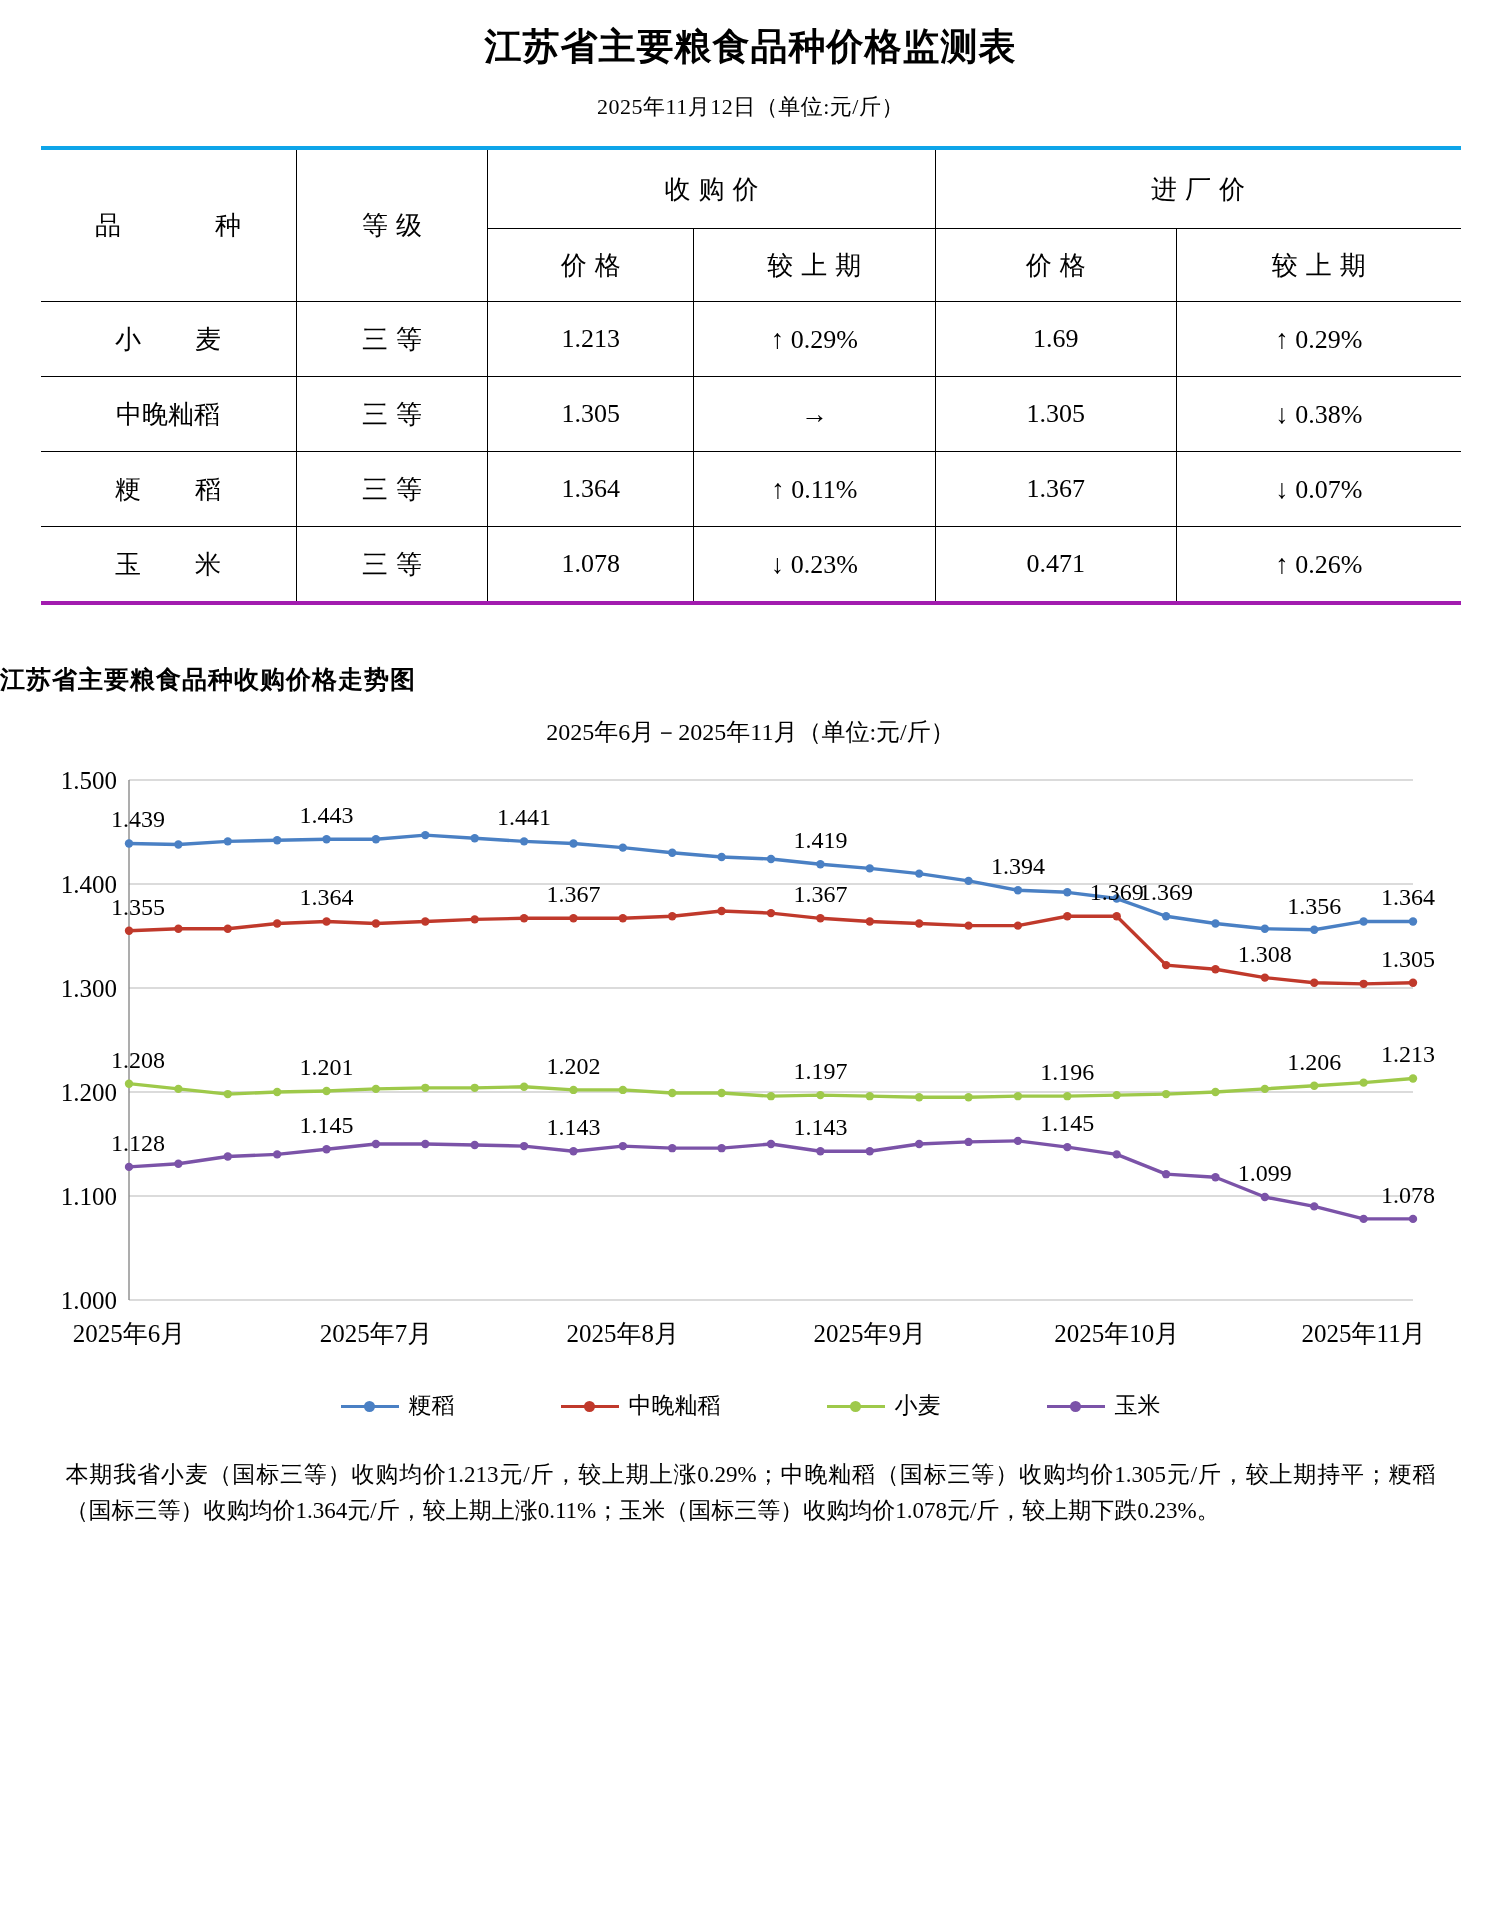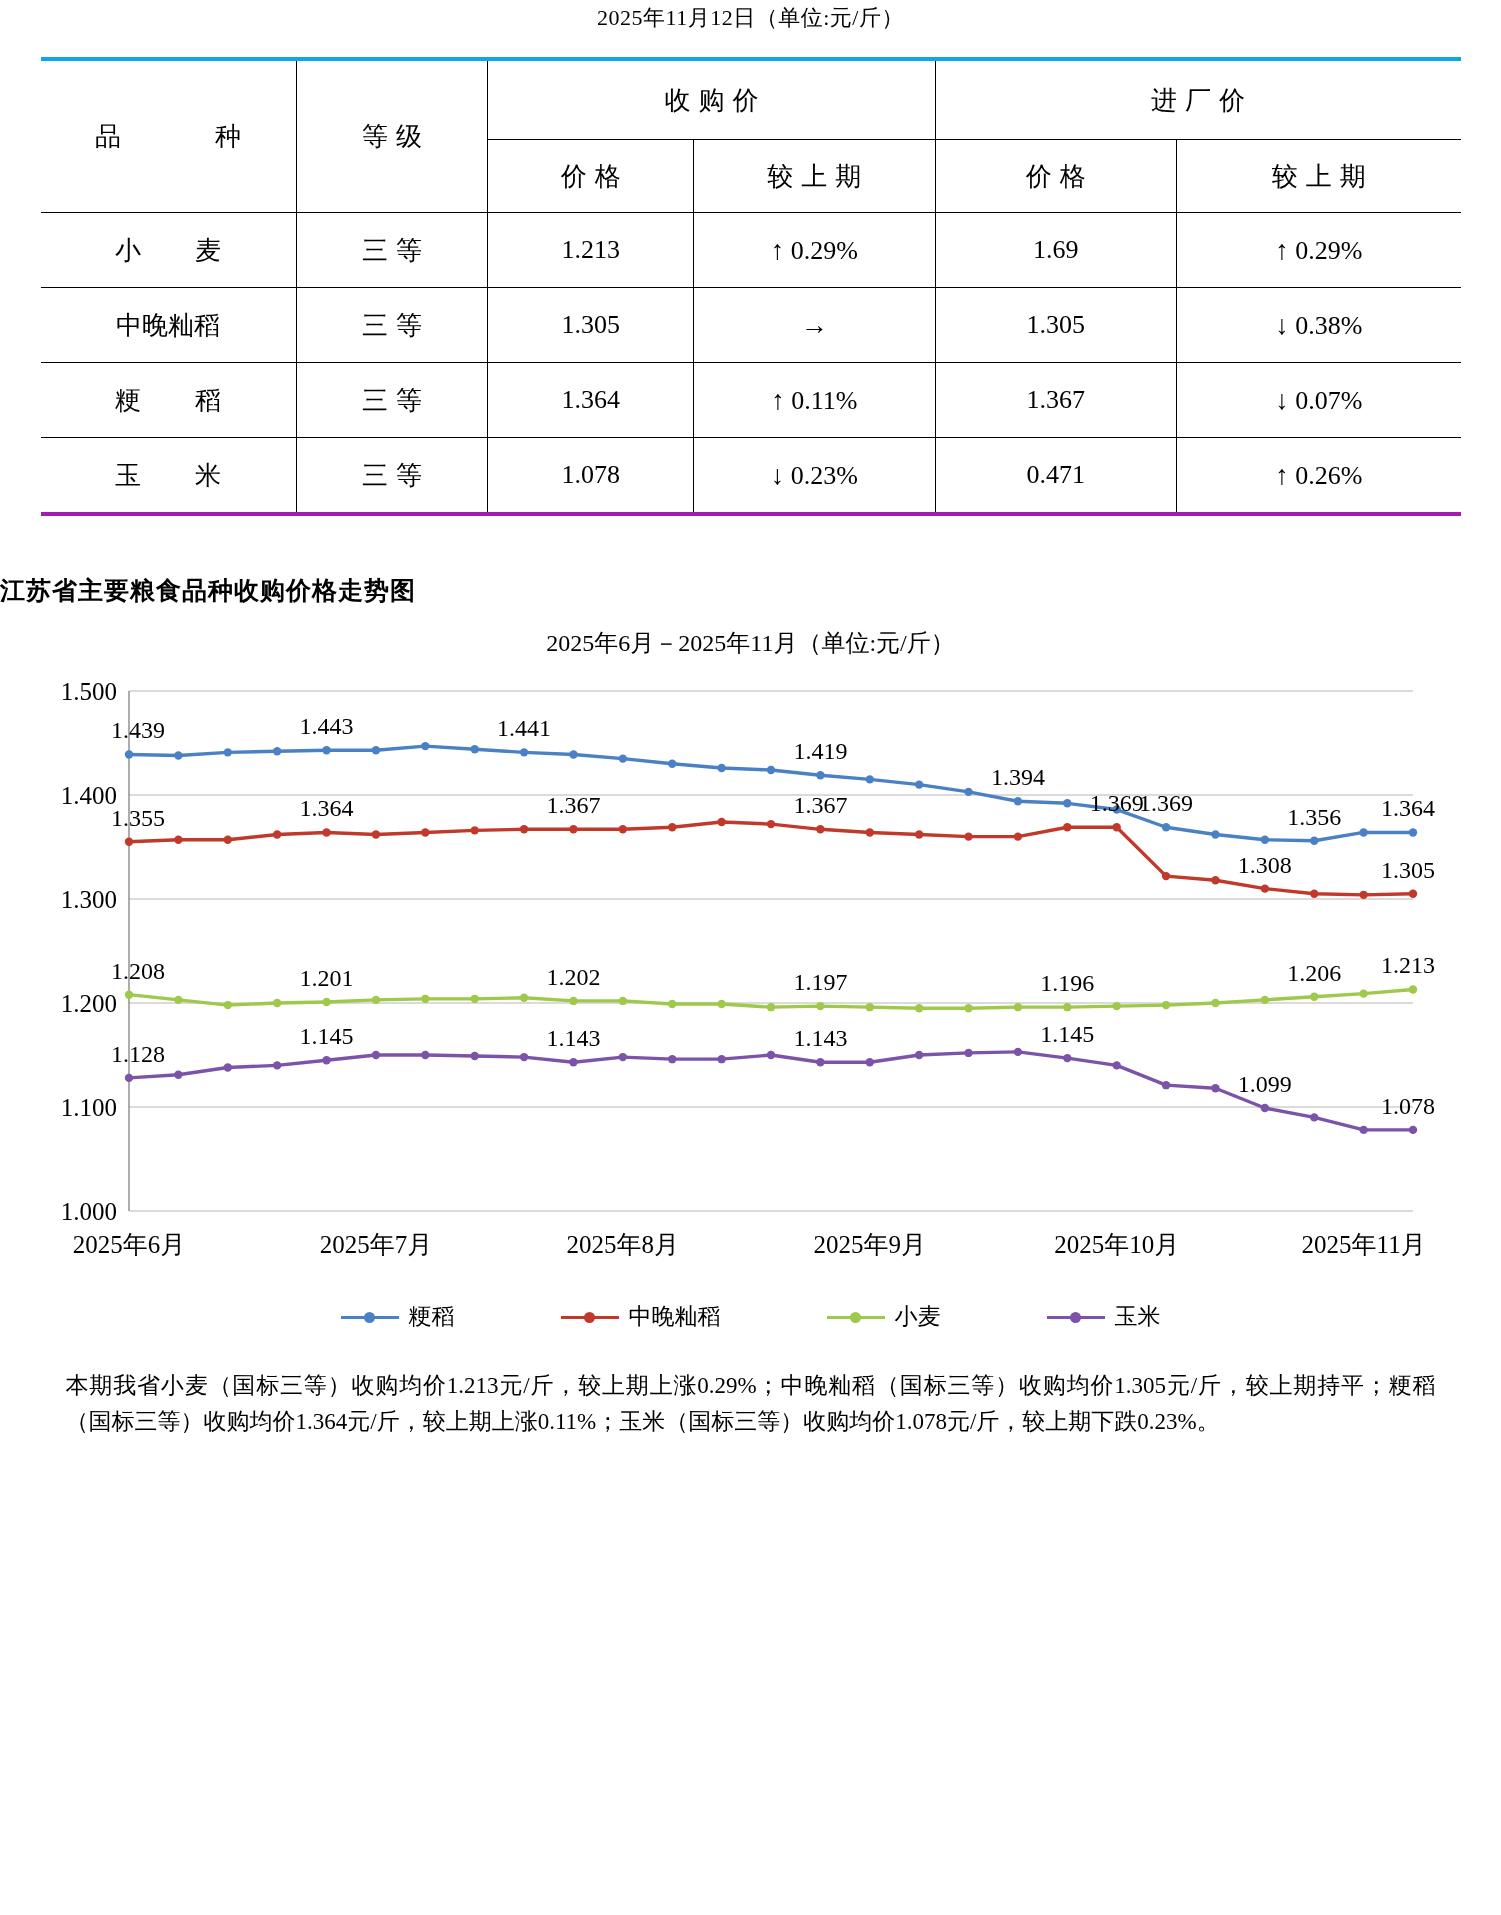--- a/index.html
+++ b/index.html
@@ -26,21 +26,21 @@
     text-align: center;
     font-size: 37px;
     font-weight: bold;
     letter-spacing: 1px;
     margin-top: 22px;
     font-family: "Liberation Serif", serif;
   }
   .table-subtitle {
     text-align: center;
     font-size: 22px;
-    margin-top: 3px;
+    margin-top: 20px;
     letter-spacing: 0.5px;
   }
   table.grain {
     border-collapse: collapse;
     margin: 24px auto 0 auto;
     width: 1420px;
     table-layout: fixed;
   }
   table.grain td {
     border: 1px solid #000;
@@ -141,20 +141,21 @@
     font-size: 23px;
     line-height: 1.55;
     text-align: justify;
   }
 </style>
 </head>
 <body>
 
 <div class="page">
 
+  <div class="table-title">江苏省主要粮食品种价格监测表</div>
   <div class="table-subtitle">2025年11月12日（单位:元/斤）</div>
 
   <table class="grain">
     <colgroup>
       <col style="width:18%">
       <col style="width:13.5%">
       <col style="width:14.5%">
       <col style="width:17%">
       <col style="width:17%">
       <col style="width:20%">

